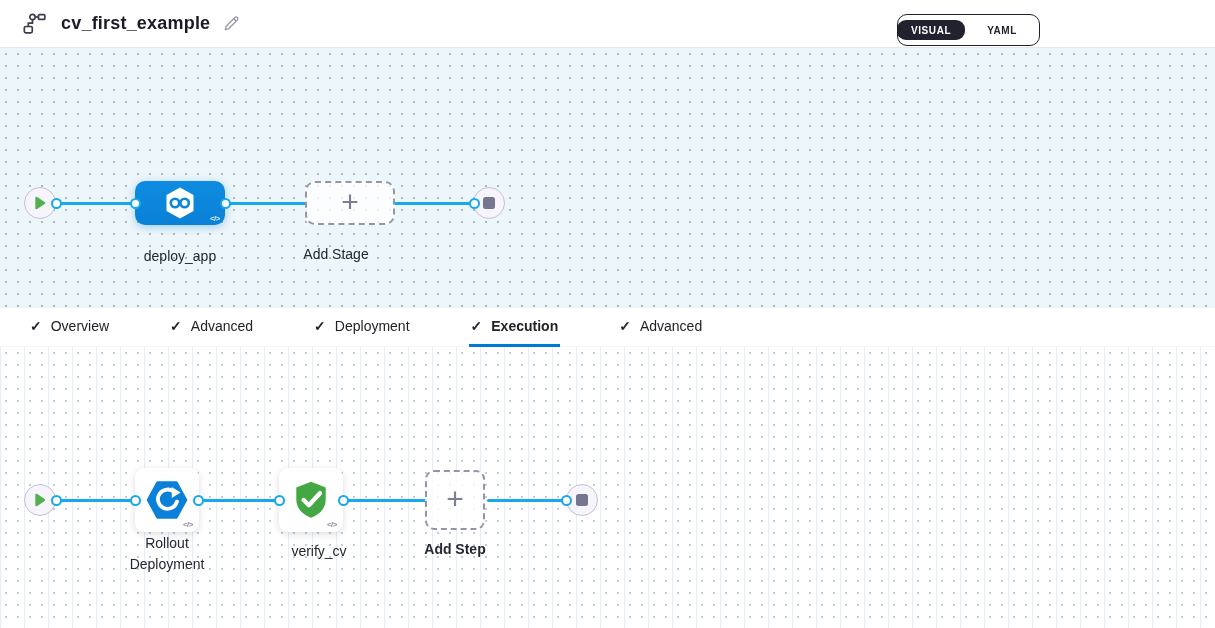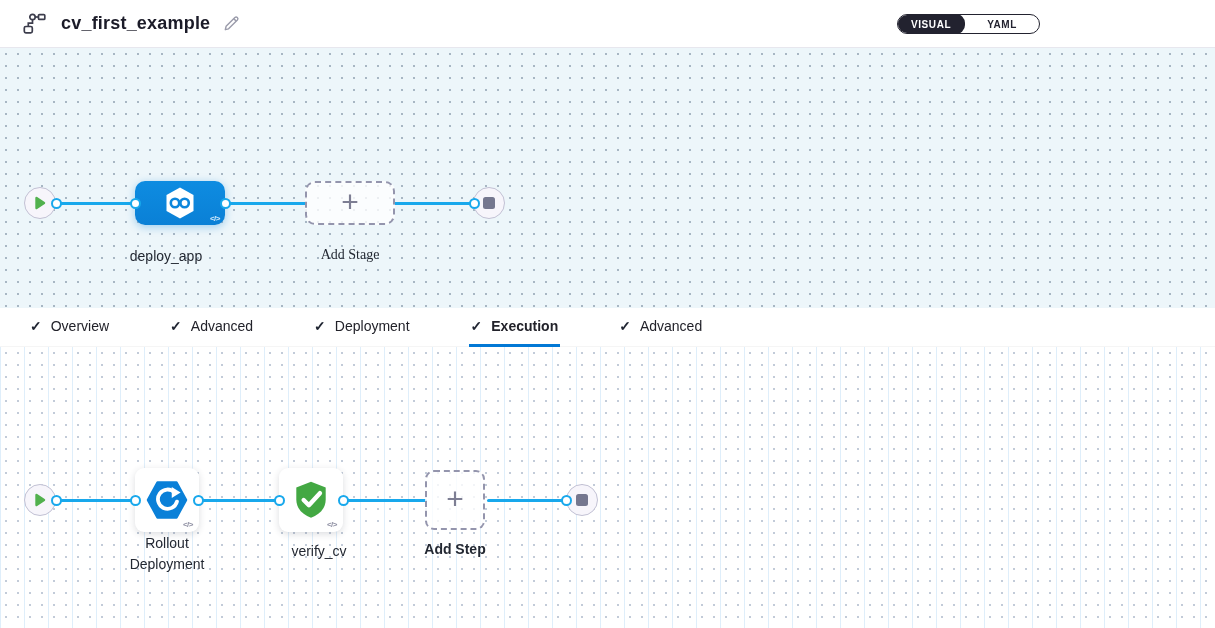--- a/index.html
+++ b/index.html
@@ -5,21 +5,21 @@
   * { margin:0; padding:0; box-sizing:border-box; }
   html,body { width:1215px; height:628px; overflow:hidden; font-family:"Liberation Sans", sans-serif; background:#fff; }
 
   .app { width:1215px; height:628px; display:flex; flex-direction:column; }
 
   
   .header { height:48px; background:#fff; border-bottom:1px solid #e7e7ee; display:flex; align-items:center; padding:0 20px 0 22px; flex-shrink:0; position:relative; }
   .header .pipe-icon { margin-right:14px; display:flex; }
   .title { font-size:18px; font-weight:700; color:#1b1b28; letter-spacing:.2px; }
   .edit-icon { margin-left:12px; display:flex; cursor:pointer; }
-  .view-toggle { position:absolute; right:175px; top:14px; display:flex; align-items:center; border:1.6px solid #22222f; border-radius:10px; background:#fff; height:20px; overflow:hidden; cursor:pointer; }
+  .view-toggle { position:absolute; right:175px; top:14px; display:flex; align-items:center; border:1.6px solid #22222f; border-radius:10px; background:#fff; height:32px; overflow:hidden; cursor:pointer; }
   .view-toggle .seg { font-size:10px; font-weight:700; letter-spacing:.6px; padding:0 22px; height:20px; display:flex; align-items:center; color:#22222f; }
   .view-toggle .seg.active { background:#22222f; color:#fff; border-radius:9px; margin:-1px 0 -1px -1px; padding:0 14px; }
 
   
   .canvas { position:relative; flex-shrink:0; }
   .canvas-stages {
     height:260px;
     background-color:#edf6fa;
     background-image: radial-gradient(circle, rgba(110,130,150,.55) 1px, transparent 1.2px);
     background-size:12px 12px;
@@ -118,22 +118,22 @@
 
     <div class="add-node add-stage" style="left:305px;top:133px;">
       <span class="plus-glyph">+</span>
     </div>
 
     <div class="port" style="left:468.5px;top:149.5px;"></div>
     <div class="node-circle" style="left:473px;top:139px;">
       <span class="stop-square"></span>
     </div>
 
-    <div class="node-label" style="left:101px;top:198px;width:130px;">deploy_app</div>
-    <div class="node-label" style="left:285px;top:196px;width:130px;font-family:Liberation Serif, serif;">Add Stage</div>
+    <div class="node-label" style="left:115px;top:198px;width:130px;">deploy_app</div>
+    <div class="node-label" style="left:271px;top:196px;width:130px;">Add Stage</div>
   </div>
 
   <div class="tabs">
     <div class="tab">
       <span class="check">✓</span>
       <span>Overview</span>
     </div>
     <div class="tab">
       <span class="check">✓</span>
       <span>Advanced</span>

